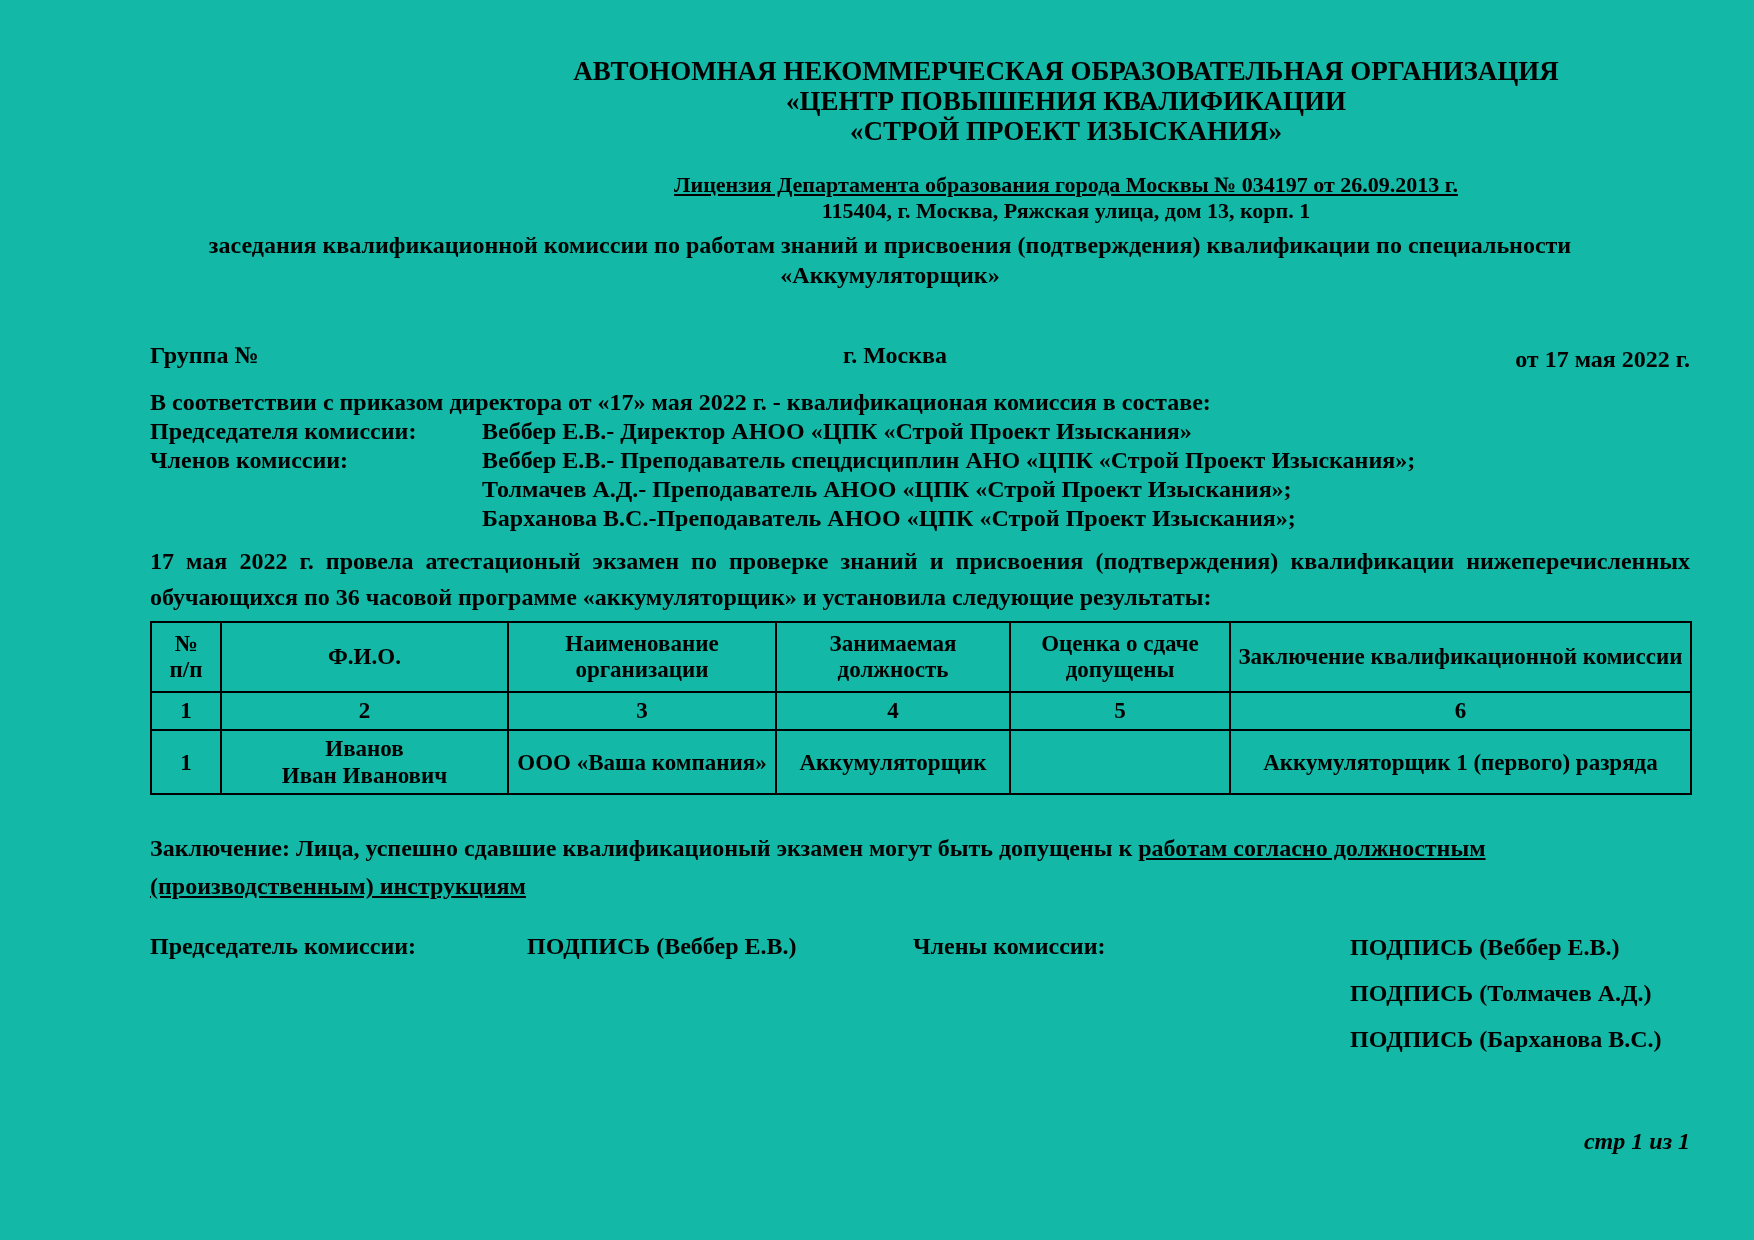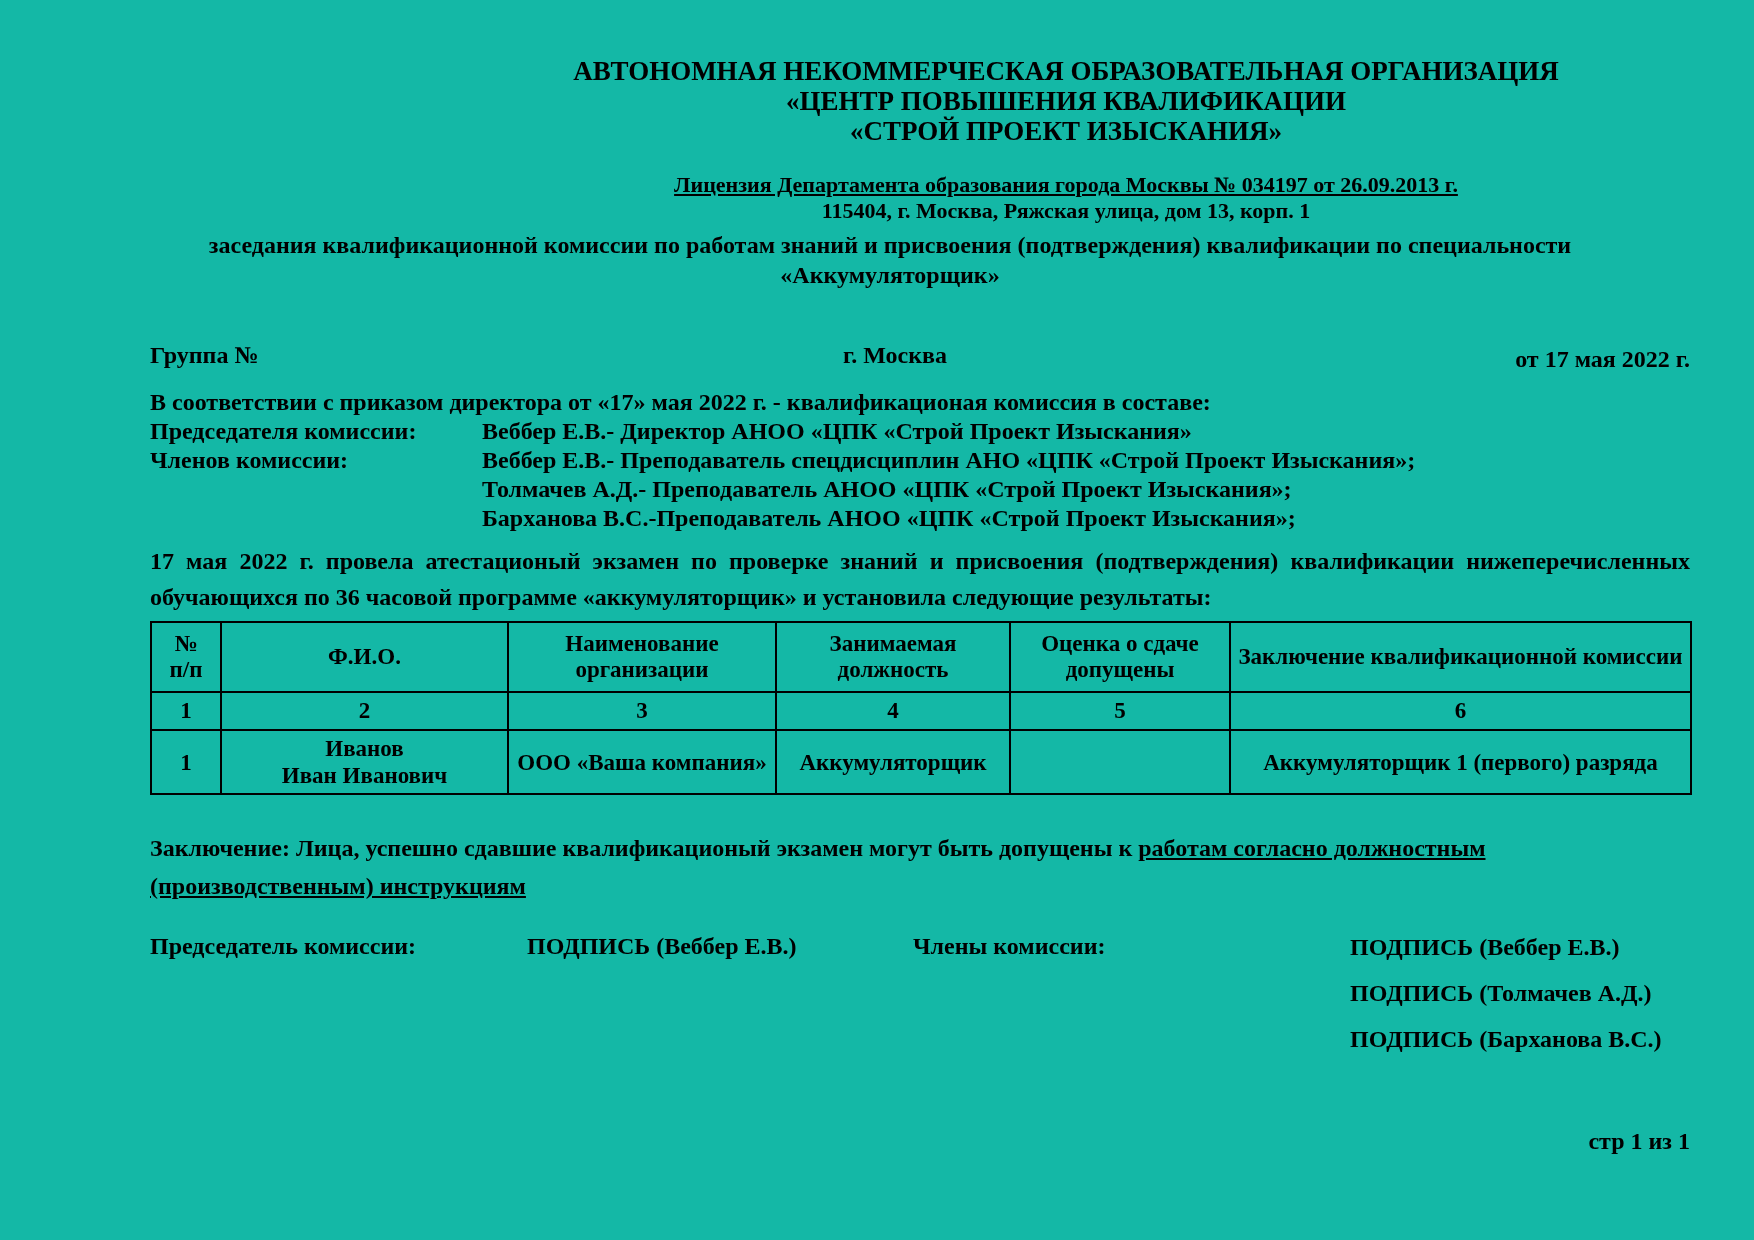--- a/index.html
+++ b/index.html
@@ -49,21 +49,21 @@
   .conclusion{margin-top:34px;font-size:24px;line-height:38px;}
   .u{text-decoration:underline;}
 
   .signatures{position:relative;margin-top:28px;height:150px;font-size:24px;}
   .sig-chair-label{position:absolute;left:0;top:0;}
   .sig-chair-value{position:absolute;left:377px;top:0;}
   .sig-members-label{position:absolute;left:763px;top:0;}
   .sig-members{position:absolute;left:1200px;top:0;}
   .sig-member-line{line-height:29px;margin-bottom:17px;white-space:nowrap;}
 
-  .footer-page{margin-top:44px;text-align:right;font-size:24px;line-height:28px;}
+  .footer-page{margin-top:44px;text-align:right;font-size:24px;line-height:28px;font-style:italic;}
 </style>
 </head>
 <body>
 
 <div class="page">
   <div class="content">
 
     <div class="org-block">
       <div>АВТОНОМНАЯ НЕКОММЕРЧЕСКАЯ ОБРАЗОВАТЕЛЬНАЯ ОРГАНИЗАЦИЯ</div>
       <div>«ЦЕНТР ПОВЫШЕНИЯ КВАЛИФИКАЦИИ</div>

